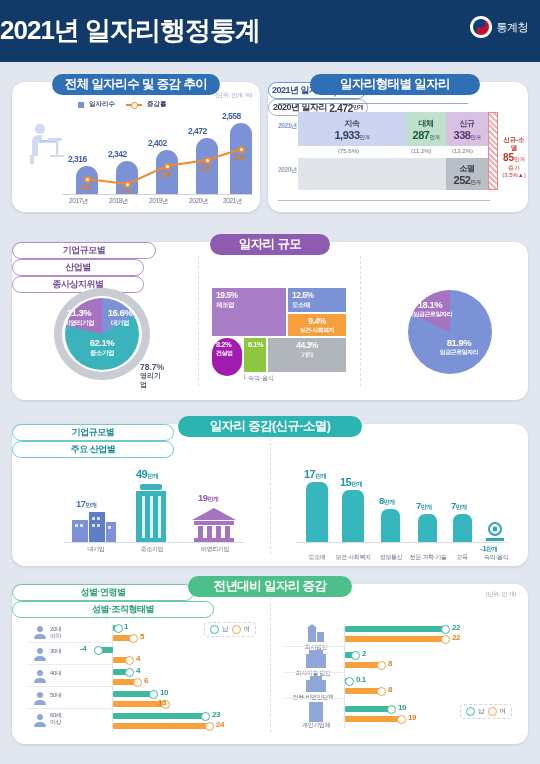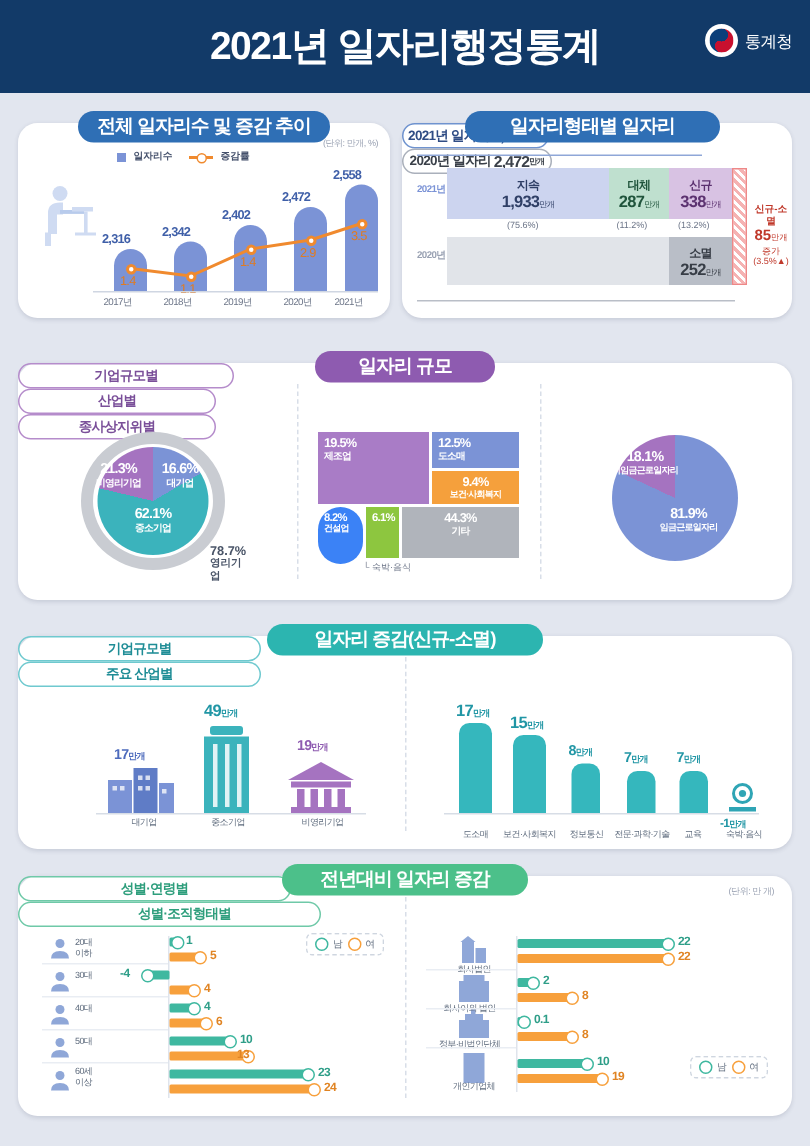--- a/index.html
+++ b/index.html
@@ -10,21 +10,21 @@
     -webkit-font-smoothing:antialiased;
   }
   .page{position:relative;width:540px;height:764px;}
 
   
   .header{
     position:absolute;left:0;top:0;width:540px;height:62px;
     background:#123a68;
   }
   .header-title{
-    position:absolute;left:0;top:13px;width:540px;text-align:center;
+    position:absolute;left:0;top:13px;width:540px;text-align:left;
     color:#ffffff;font-size:26px;font-weight:bold;letter-spacing:-1px;
   }
   .logo{position:absolute;right:12px;top:16px;display:flex;align-items:center;gap:5px;}
   .logo-mark{width:22px;height:22px;border-radius:50%;background:#ffffff;position:relative;overflow:hidden;}
   .logo-mark:before{
     content:"";position:absolute;left:3px;top:3px;width:16px;height:16px;border-radius:50%;
     background:
       radial-gradient(circle at 50% 27%, #0b3f7a 0 4.3px, transparent 4.4px),
       radial-gradient(circle at 50% 73%, #c8102e 0 4.3px, transparent 4.4px),
       linear-gradient(90deg,#0b3f7a 50%,#c8102e 50%);
@@ -49,21 +49,21 @@
   .unit{font-size:6px;color:#9aa2b3;letter-spacing:-0.3px;}
 
   
   .s1-legend{position:absolute;display:flex;align-items:center;gap:5px;font-size:6.5px;color:#44506b;font-weight:bold;}
   .lg-sq{width:6px;height:6px;background:#7b93d6;display:inline-block;}
   .lg-ln{position:relative;width:16px;height:6px;}
   .lg-ln:before{content:"";position:absolute;left:0;top:2.5px;width:16px;height:1.5px;background:#f08a2e;}
   .lg-ln:after{content:"";position:absolute;left:5px;top:0px;width:5px;height:5px;border-radius:50%;background:#fff;border:1.5px solid #f08a2e;}
   .bar1{position:absolute;bottom:0;width:22px;background:#7b93d6;border-radius:11px 11px 0 0;}
   .bl-top{position:absolute;font-size:8.5px;font-weight:bold;color:#3f5fa8;letter-spacing:-0.5px;white-space:nowrap;}
-  .bl-line{position:absolute;font-size:8.5px;font-weight:normal;color:#e07b21;letter-spacing:-0.5px;white-space:nowrap;}
+  .bl-line{position:absolute;font-size:8.5px;font-weight:bold;color:#e07b21;letter-spacing:-0.5px;white-space:nowrap;}
   .xlab{position:absolute;font-size:6.5px;color:#6b7487;letter-spacing:-0.4px;white-space:nowrap;}
   .dot{position:absolute;width:7px;height:7px;border-radius:50%;background:#fff;border:2px solid #f08a2e;box-sizing:border-box;z-index:3;}
 
   
   .seg{position:absolute;height:34px;display:flex;flex-direction:column;align-items:center;justify-content:center;}
   .seg-t{font-size:8px;font-weight:bold;letter-spacing:-0.5px;}
   .seg-v{font-size:11px;font-weight:bold;letter-spacing:-0.5px;}
   .seg-v small{font-size:5.5px;font-weight:normal;}
   .pct{position:absolute;font-size:6px;color:#6b7487;white-space:nowrap;}
 
@@ -252,21 +252,21 @@
           <span>제조업</span>
       </div>
       <div class="tm" style="left:76px;top:0;width:58px;height:24px;background:#7b93d6;">
         <b>12.5%</b>
           <span>도소매</span>
       </div>
       <div class="tm" style="left:76px;top:26px;width:58px;height:22px;background:#f5a03c;text-align:center;padding-left:0;">
         <b>9.4%</b>
           <span style="font-size:6px">보건·사회복지</span>
       </div>
-      <div class="tm" style="left:0;top:50px;width:30px;height:38px;background:#3b82f6;border-radius:15px;">
+      <div class="tm" style="left:0;top:50px;width:30px;height:38px;background:#a21caf;border-radius:15px;">
         <b style="font-size:7.5px">8.2%</b>
           <span style="font-size:6px">건설업</span>
       </div>
       <div class="tm" style="left:32px;top:50px;width:22px;height:34px;background:#8dc63f;">
         <b style="font-size:7.5px">6.1%</b>
       </div>
       <div class="tm" style="left:56px;top:50px;width:78px;height:34px;background:#b0b4bb;text-align:center;padding-left:0;">
         <b>44.3%</b>
           <span>기타</span>
       </div>

